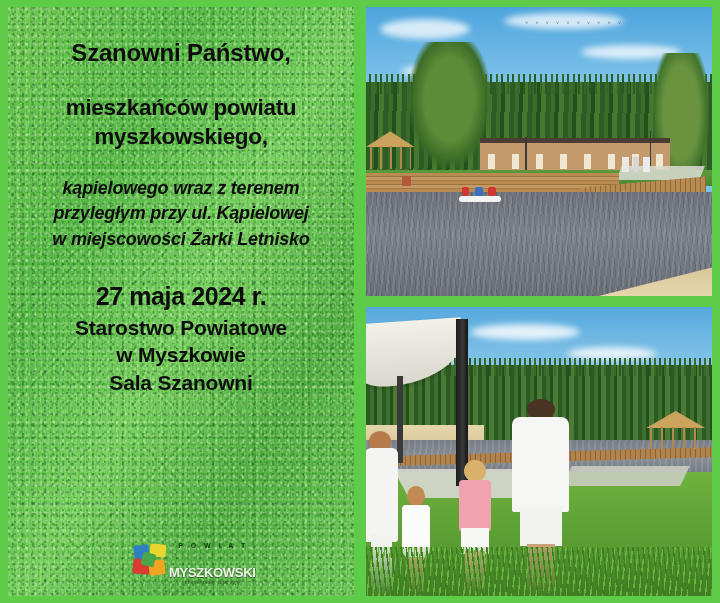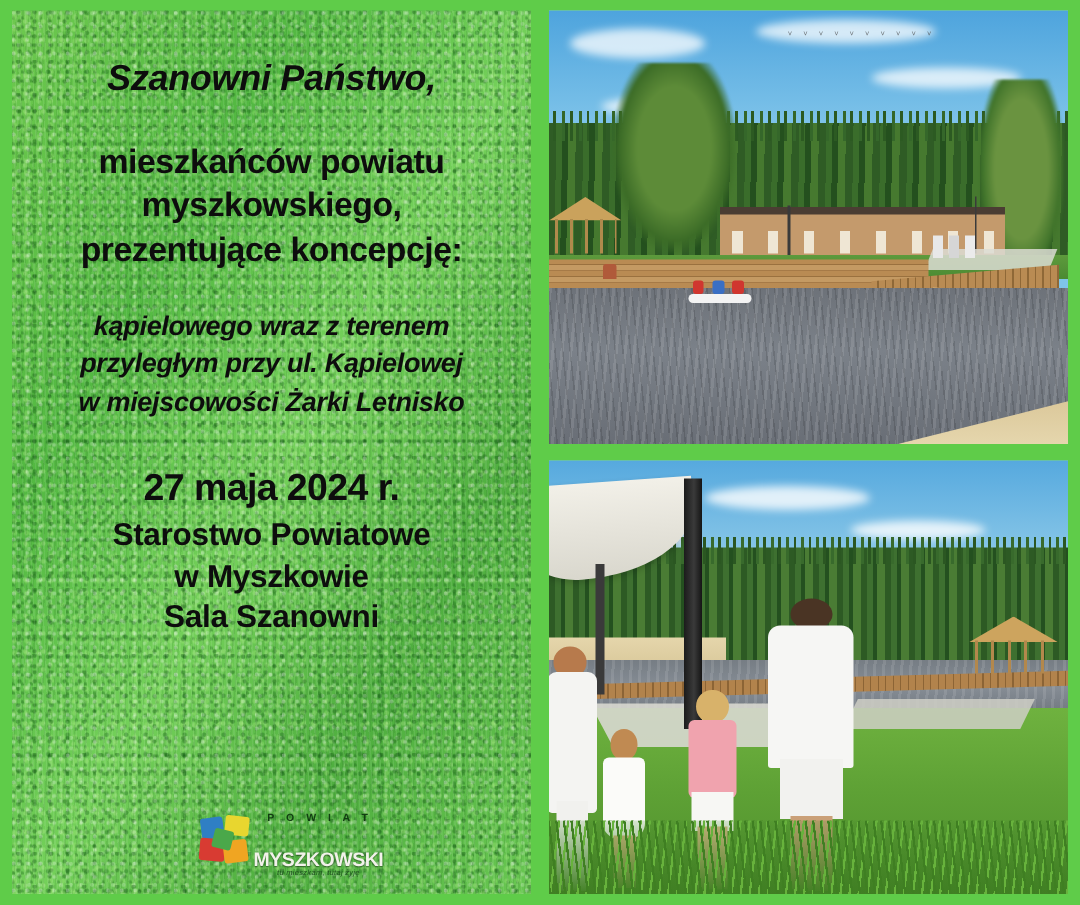--- a/index.html
+++ b/index.html
@@ -69,21 +69,20 @@
     padding: 16px 10px 8px;
     text-align: center;
     color: #0d0d0d;
     display: flex;
     flex-direction: column;
   }
 
   .salutation {
     font-size: 24px;
     font-weight: bold;
-    font-style: italic;
     letter-spacing: -.2px;
     margin-top: 16px;
     margin-bottom: 26px;
   }
 
   .invite {
     font-size: 22.5px;
     font-weight: bold;
     line-height: 1.30;
     letter-spacing: -.3px;
@@ -446,21 +445,20 @@
 
   <div class="left-panel">
     <div class="grass">
       <div class="text-stack">
 
         <div class="salutation">Szanowni Państwo,</div>
 
         <div class="invite">
           <div>mieszkańców powiatu</div>
           <div>myszkowskiego,</div>
-          <div>prezentujące koncepcję:</div>
         </div>
 
         <div class="project">
           <div>kąpielowego wraz z terenem</div>
           <div>przyległym przy ul. Kąpielowej</div>
           <div>w miejscowości Żarki Letnisko</div>
         </div>
 
         <div class="date-line">27 maja 2024 r.</div>
 

